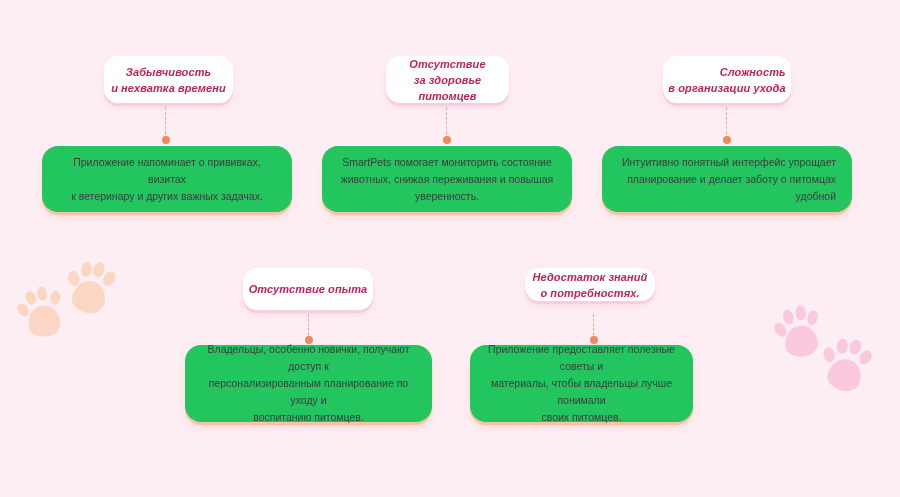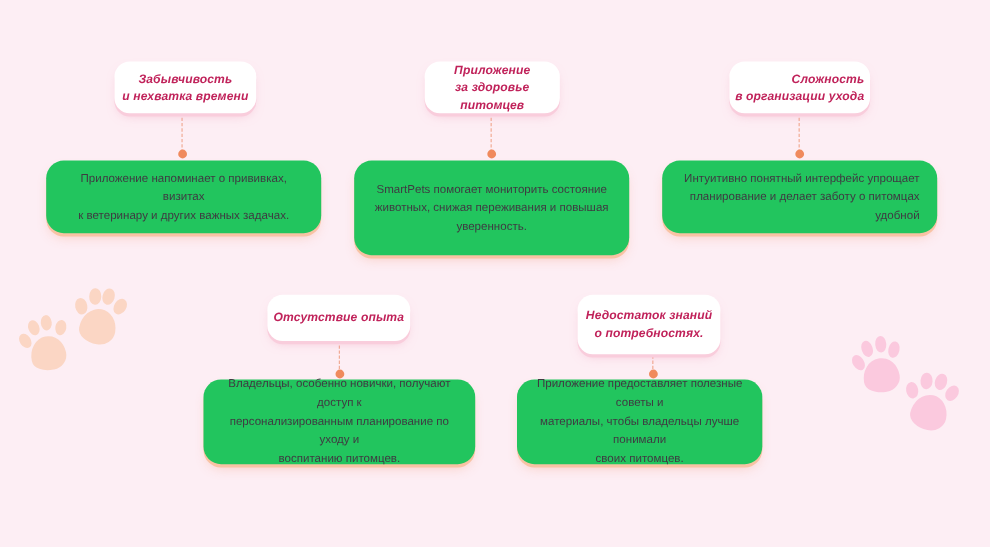--- a/index.html
+++ b/index.html
@@ -139,24 +139,24 @@
         <div class="pill-text" style="color: rgb(192, 34, 90);">Забывчивость
 и нехватка времени</div>
       </div>
       <div class="card" style="left: 42px; top: 146px; width: 250px; height: 66px;">
         <div class="card-text" style="color: rgb(63, 59, 66);">Приложение напоминает о прививках, визитах
 к ветеринару и других важных задачах.</div>
       </div>
       <div class="connector" style="left: 446px; top: 107px; height: 32px; border-left-color: rgb(240, 165, 140);"></div>
       <div class="connector-dot" style="left: 442.7px; top: 136px; background: rgb(240, 138, 93);"></div>
       <div class="pill" style="left: 386px; top: 56px; width: 123px; height: 47px;">
-        <div class="pill-text" style="color: rgb(192, 34, 90);">Приложение
+        <div class="pill-text" style="color: rgb(192, 34, 90);">Отсутствие
 за здоровье питомцев</div>
       </div>
-      <div class="card" style="left: 322px; top: 146px; width: 250px; height: 86px;">
+      <div class="card" style="left: 322px; top: 146px; width: 250px; height: 66px;">
         <div class="card-text" style="color: rgb(63, 59, 66);">SmartPets помогает мониторить состояние
 животных, снижая переживания и повышая
 уверенность.</div>
       </div>
       <div class="connector" style="left: 726px; top: 107px; height: 32px; border-left-color: rgb(240, 165, 140);"></div>
       <div class="connector-dot" style="left: 722.7px; top: 136px; background: rgb(240, 138, 93);"></div>
       <div class="pill" style="left: 663px; top: 56px; width: 128px; height: 47px;">
         <div class="pill-text" style="color: rgb(192, 34, 90); text-align: right;">Сложность
 в организации ухода</div>
       </div>
@@ -169,21 +169,21 @@
       <div class="pill" style="left: 243px; top: 268px; width: 130px; height: 42px;">
         <div class="pill-text" style="color: rgb(192, 34, 90);">Отсутствие опыта</div>
       </div>
       <div class="card" style="left: 185px; top: 345px; width: 247px; height: 77px;">
         <div class="card-text" style="color: rgb(63, 59, 66);">Владельцы, особенно новички, получают доступ к
 персонализированным планирование по уходу и
 воспитанию питомцев.</div>
       </div>
       <div class="connector" style="left: 593px; top: 314px; height: 26px; border-left-color: rgb(240, 165, 140);"></div>
       <div class="connector-dot" style="left: 589.7px; top: 336px; background: rgb(240, 138, 93);"></div>
-      <div class="pill" style="left: 525px; top: 268px; width: 130px; height: 54px;">
+      <div class="pill" style="left: 525px; top: 268px; width: 130px; height: 33px;">
         <div class="pill-text" style="color: rgb(192, 34, 90);">Недостаток знаний
 о потребностях.</div>
       </div>
       <div class="card" style="left: 470px; top: 345px; width: 223px; height: 77px; text-align: center;">
         <div class="card-text" style="color: rgb(63, 59, 66);">Приложение предоставляет полезные советы и
 материалы, чтобы владельцы лучше понимали
 своих питомцев.</div>
       </div>
     </div>
 

